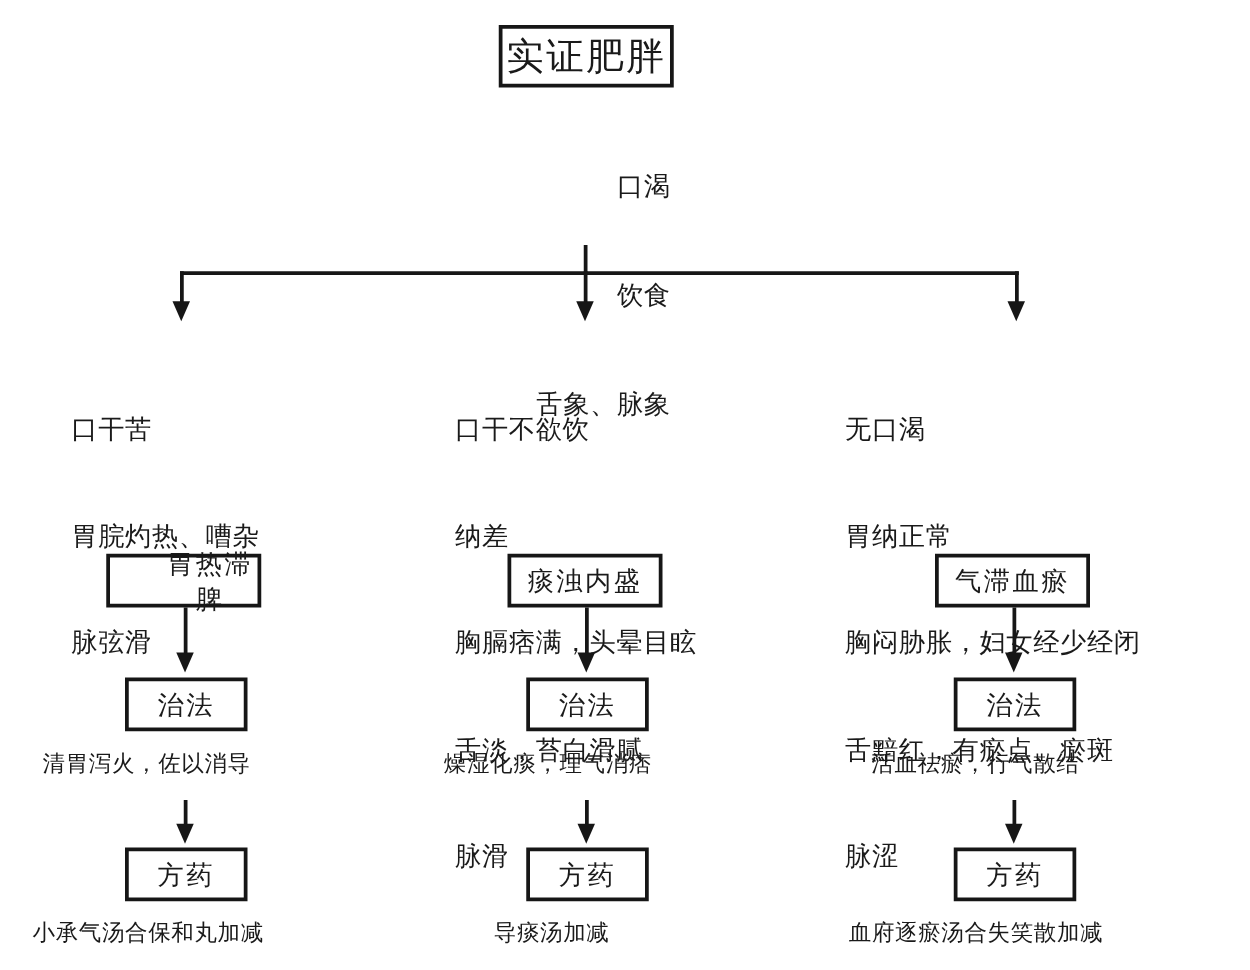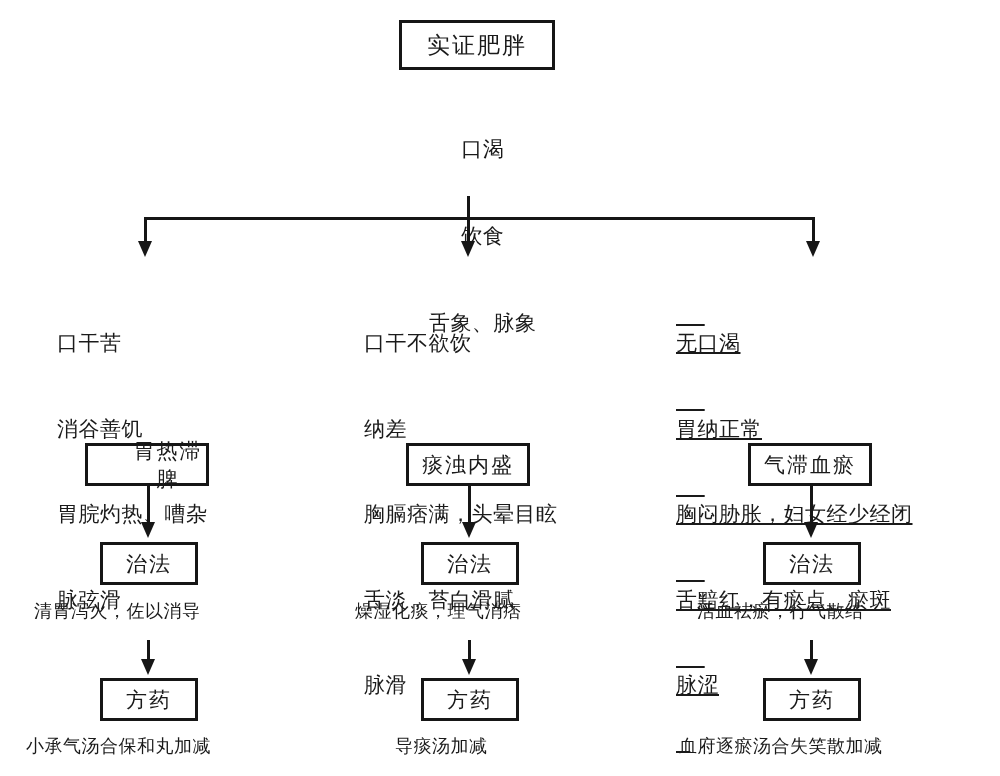--- a/index.html
+++ b/index.html
@@ -26,23 +26,23 @@
     display: flex;
     align-items: center;
     justify-content: center;
     text-align: center;
     letter-spacing: 2px;
     color: #1a1a1a;
   }
   .box.root {
     left: 399px;
     top: 20px;
-    width: 156px;
+    width: 140px;
     height: 50px;
-    font-size: 23px;
+    font-size: 30px;
   }
   .box.syndrome {
     top: 443px;
     width: 124px;
     height: 43px;
     font-size: 21px;
     border-width: 3px;
   }
   .box.method {
     top: 542px;
@@ -97,21 +97,21 @@
     color: #1a1a1a;
   }
   .root-list {
     position: absolute;
     left: 429px;
     top: 77px;
     font-size: 21px;
     line-height: 29px;
     letter-spacing: 0.5px;
     white-space: pre;
-    text-align: center;
+    text-align: right;
     color: #1a1a1a;
   }
   .root-list .indent1 { padding-left: 0px; display: block; }
   .root-list .indent2 { padding-left: 0px; display: block; }
 </style>
 </head>
 <body>
 
 <div id="page">
 
@@ -132,21 +132,20 @@
   <div class="arrowhead" style="left:138px; top:241px;"></div>
 
   <div class="vline" style="left:467px; top:217px; height:26px;"></div>
   <div class="arrowhead" style="left:461px; top:241px;"></div>
 
   <div class="vline" style="left:812px; top:217px; height:26px;"></div>
   <div class="arrowhead" style="left:806px; top:241px;"></div>
 
   <div class="symptom-list" style="left:57px;">
     <span style="display:block">口干苦</span>
-    <span style="display:block">消谷善饥</span>
     <span style="display:block">胃脘灼热、嘈杂</span>
     <span style="display:block">脉弦滑</span>
   </div>
 
   <div class="box syndrome" style="left:85px;padding-left:42px;">
     <span>胃热滞脾</span>
   </div>
 
   <div class="vline" style="left:147px; top:486px; height:38px;"></div>
   <div class="arrowhead" style="left:141px; top:522px;"></div>
@@ -189,21 +188,21 @@
 
   <div class="vline" style="left:468px; top:640px; height:22px;"></div>
   <div class="arrowhead" style="left:462px; top:659px;"></div>
 
   <div class="box formula" style="left:421px;">
     <span>方药</span>
   </div>
 
   <div class="caption" style="left:395px; top:734px;">导痰汤加减</div>
 
-  <div class="symptom-list" style="left:676px;text-decoration:underline;">
+  <div class="symptom-list" style="left:676px;">
     <span style="display:block">无口渴</span>
     <span style="display:block">胃纳正常</span>
     <span style="display:block">胸闷胁胀，妇女经少经闭</span>
     <span style="display:block">舌黯红，有瘀点、瘀斑</span>
     <span style="display:block">脉涩</span>
   </div>
 
   <div class="box syndrome" style="left:748px;">
     <span>气滞血瘀</span>
   </div>

